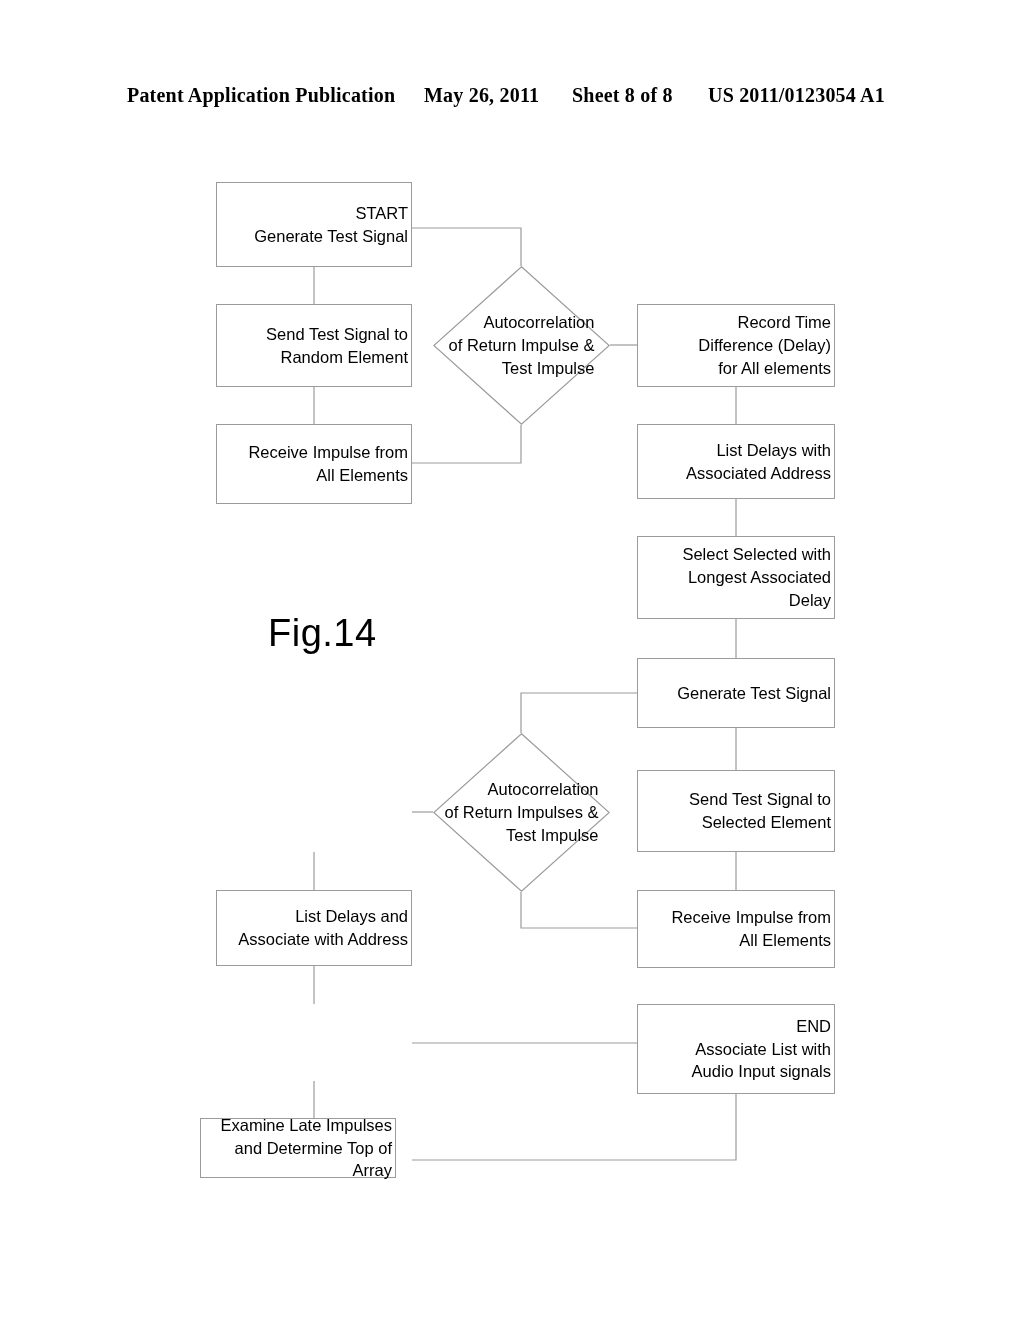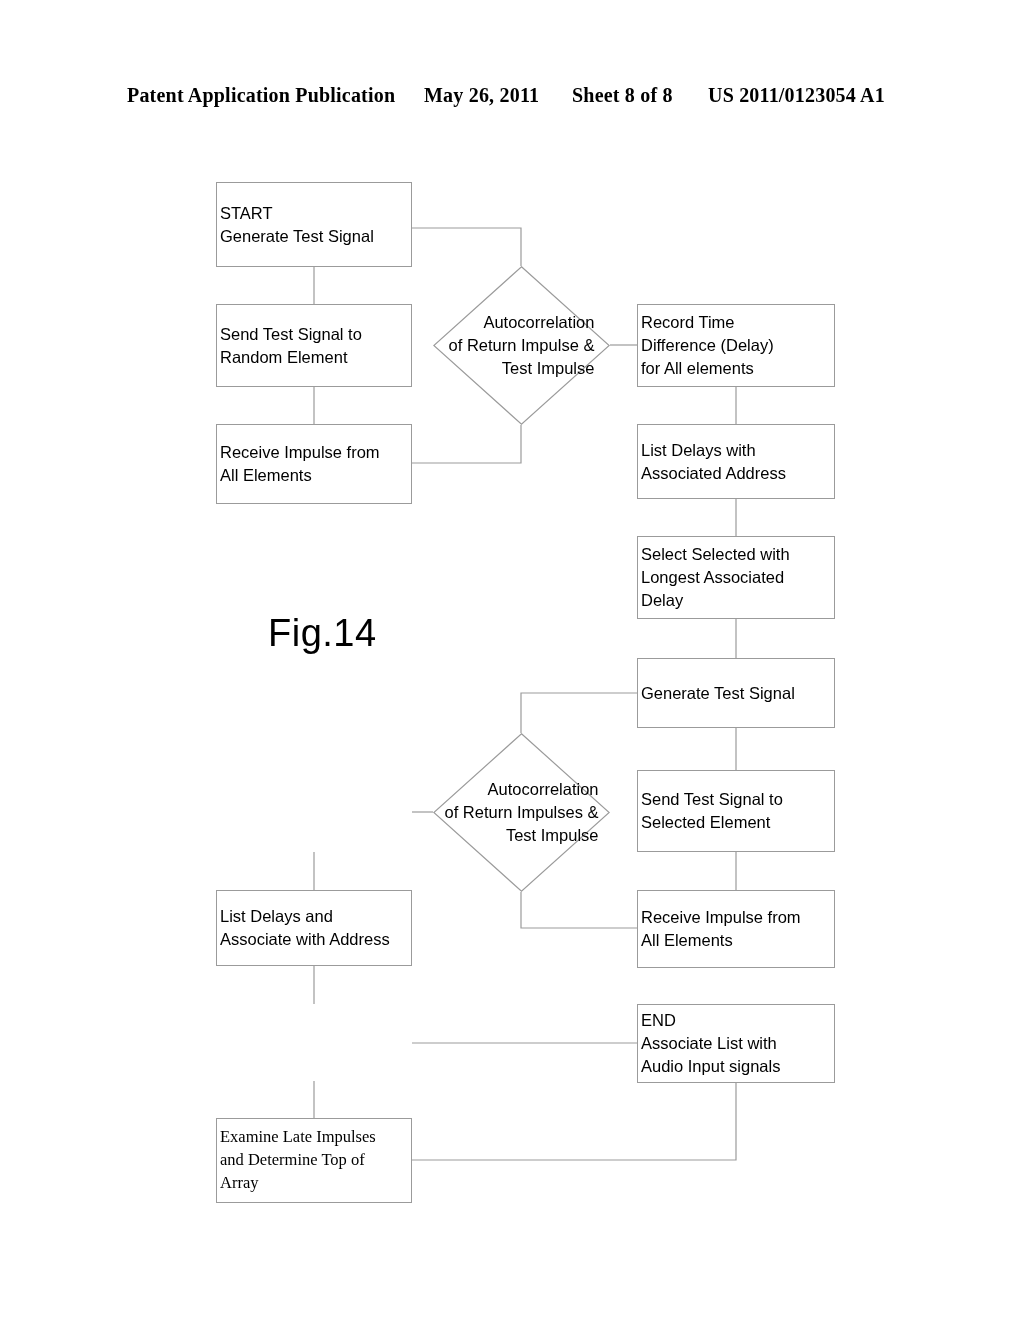--- a/index.html
+++ b/index.html
@@ -58,21 +58,21 @@
 
   
   .node {
     position: absolute;
     box-sizing: border-box;
     border: 1px solid #9b9b9b;
     background: #ffffff;
     display: flex;
     align-items: center;
     justify-content: center;
-    text-align: left;
+    text-align: right;
     font-size: 16.5px;
     line-height: 1.38;
     color: #000000;
     padding: 16px 3px;
     z-index: 3;
   }
   .node .label {
     display: block;
     white-space: pre-line;
     width: 100%;
@@ -241,25 +241,25 @@
 Test Impulse</span>
   </div>
 
 
   <div class="node overflow" style="left:216px; top:890px; width:196px; height:76px;">
     <span class="label">List Delays and
 Associate with Address</span>
   </div>
 
 
-  <div class="node overflow" style="left:216px; top:1118px; width:196px; height:85px;font-family:Liberation Serif, serif;">
+  <div class="node overflow" style="left:200px; top:1118px; width:196px; height:60px;">
     <span class="label">Examine Late Impulses
 and Determine Top of
 Array</span>
   </div>
 
-  <div class="node" style="left:637px; top:1004px; width:198px; height:79px;">
+  <div class="node" style="left:637px; top:1004px; width:198px; height:90px;">
     <span class="label">END
 Associate List with
 Audio Input signals</span>
   </div>
 
 </div>
 
 </body></html>

